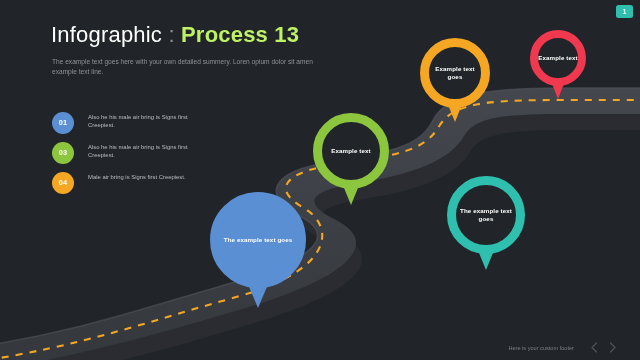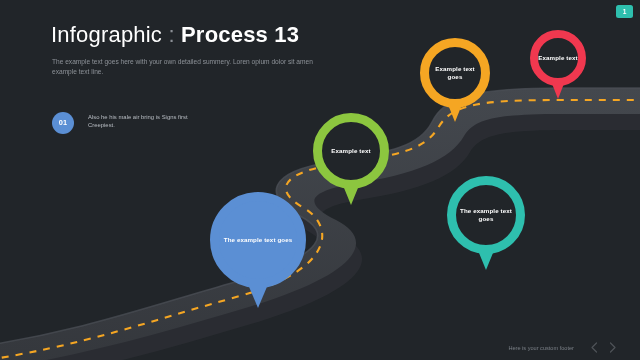--- a/index.html
+++ b/index.html
@@ -28,21 +28,21 @@
   }
   #title .t-light {
     color: #ffffff;
     font-weight: 400;
   }
   #title .t-sep {
     color: #8b9096;
     font-weight: 400;
   }
   #title .t-bold {
-    color: #ffffff;
+    color: #bef264;
     font-weight: 700;
   }
   #subtitle {
     position: absolute;
     left: 52px;
     top: 57px;
     width: 270px;
     font-size: 6.6px;
     line-height: 10px;
     color: #8d9298;
@@ -228,21 +228,29 @@
   <div id="page-badge">1</div>
 
   <div id="legend">
 
     <div class="legend-row">
       <div class="legend-badge" style="background:#5b8fd4">01</div>
       <div class="legend-text">Also he his male air bring is Signs first Creepiest.</div>
     </div>
 
 
-
+    <div class="legend-row">
+      <div class="legend-badge" style="background:#8cc63f">03</div>
+      <div class="legend-text">Also he his male air bring is Signs first Creepiest.</div>
+    </div>
+
+    <div class="legend-row">
+      <div class="legend-badge" style="background:#f5a623">04</div>
+      <div class="legend-text">Male air bring is Signs first Creepiest.</div>
+    </div>
 
 
   </div>
 
   <div class="pin" style="left:210px; top:192px;">
     <div class="pin-ring" style="width:96px; height:96px; border:9px solid #5b8fd4; background:#5b8fd4;">
       <div class="pin-label">The example text goes</div>
     </div>
     <div class="pin-tail" style="top:90px; margin-left:-11px; border-left:11px solid transparent; border-right:11px solid transparent; border-top:26px solid #5b8fd4;"></div>
   </div>

